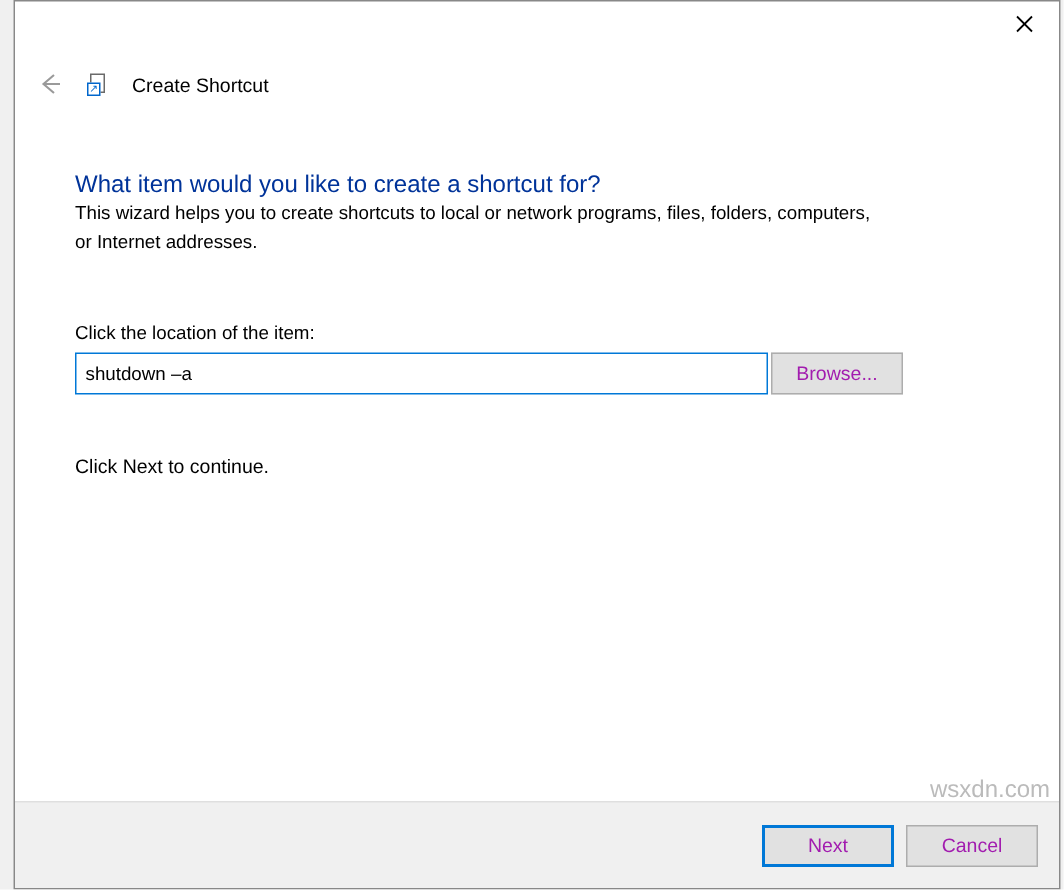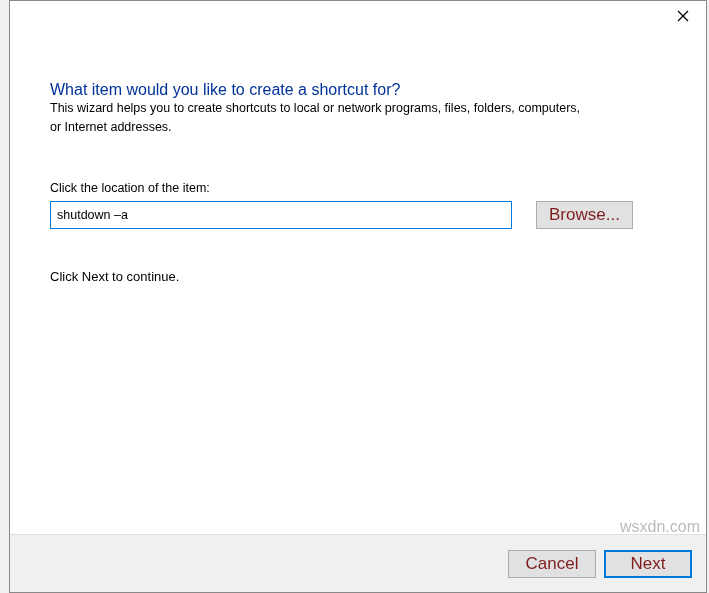--- a/index.html
+++ b/index.html
@@ -102,41 +102,41 @@
       line-height: 1.5;
       margin-bottom: 44px;
       max-width: 540px;
     }
     .field-label {
       font-size: 12.5px;
       margin-bottom: 6px;
     }
     .location-row {
       display: flex;
-      gap: 24px;
+      gap: 2px;
       align-items: center;
       margin-bottom: 40px;
     }
     .text-input {
       flex: 0 0 462px;
       height: 28px;
       border: 1px solid #0078d7;
       padding: 2px 6px;
       font-family: inherit;
       font-size: 12.5px;
       outline: none;
     }
     .browse-btn, .footer-btn {
       height: 28px;
       min-width: 88px;
       background: #e1e1e1;
       border: 1px solid #adadad;
       font-family: inherit;
-      font-size: 17px;
-      color: #7f1d1d;
+      font-size: 13px;
+      color: #a21caf;
       cursor: pointer;
       padding: 0 12px;
     }
     .continue-text {
       font-size: 13px;
       color: #000;
     }
     .footer {
       height: 58px;
       background: #f0f0f0;
@@ -168,35 +168,48 @@
 
   <div class="titlebar">
     <div class="close-btn">
       <svg viewBox="0 0 12 12">
         <line x1="1" y1="1" x2="11" y2="11" stroke="#000" stroke-width="1.2"></line>
         <line x1="11" y1="1" x2="1" y2="11" stroke="#000" stroke-width="1.2"></line>
       </svg>
     </div>
   </div>
 
+  <div class="header-row">
+    <div class="back-arrow">
+      <svg viewBox="0 0 18 18">
+        <path d="M12 3 L5 9 L12 15" fill="none" stroke="#9a9a9a" stroke-width="1.4"></path>
+        <line x1="5" y1="9" x2="16" y2="9" stroke="#9a9a9a" stroke-width="1.4"></line>
+      </svg>
+    </div>
+    <span class="shortcut-icon">
+      <span class="paper"></span>
+      <span class="overlay">↗</span>
+    </span>
+    <span class="header-title">Create Shortcut</span>
+  </div>
 
   <div class="content">
     <h1 class="heading">What item would you like to create a shortcut for?</h1>
 
     <p class="desc">This wizard helps you to create shortcuts to local or network programs, files, folders, computers, or Internet addresses.</p>
 
     <div class="field-label">Click the location of the item:</div>
 
     <div class="location-row">
       <input type="text" class="text-input" value="shutdown –a" style="">
       <button class="browse-btn">Browse...</button>
     </div>
 
     <p class="continue-text">Click Next to continue.</p>
   </div>
 
   <div class="footer">
+    <button class="footer-btn primary">Next</button>
     <button class="footer-btn">Cancel</button>
-    <button class="footer-btn primary">Next</button>
   </div>
 
   <div class="watermark">wsxdn.com</div>
 </div>
 
 </body></html>

